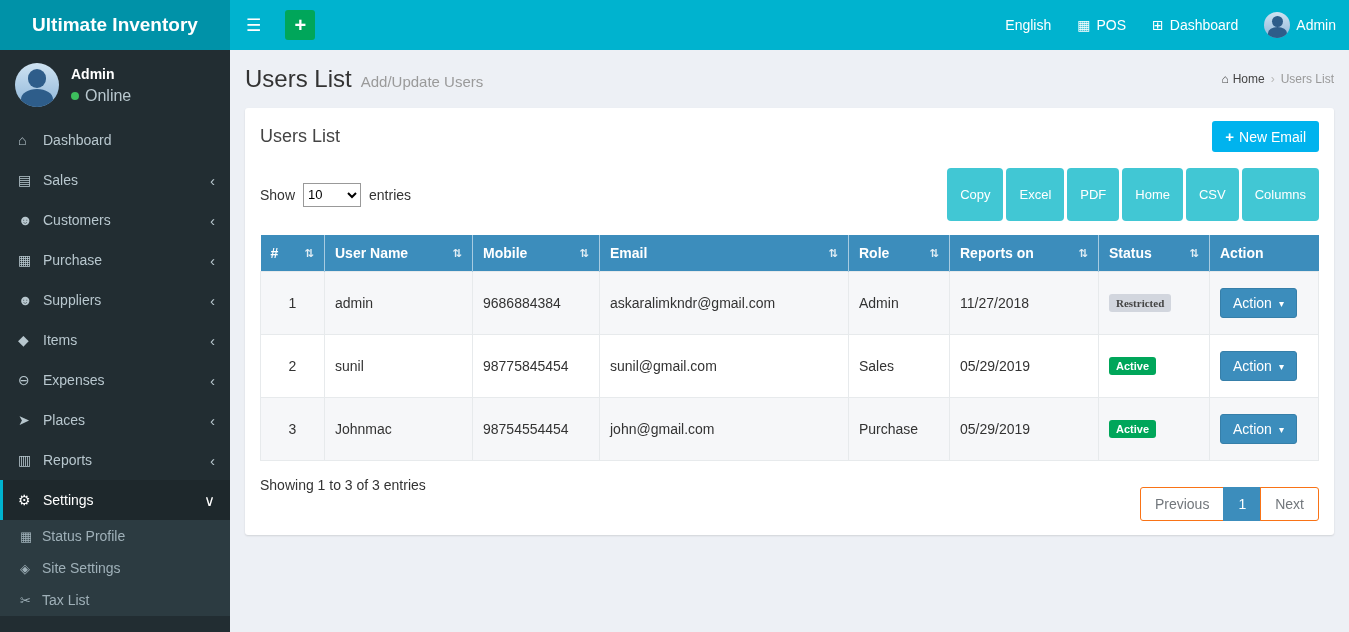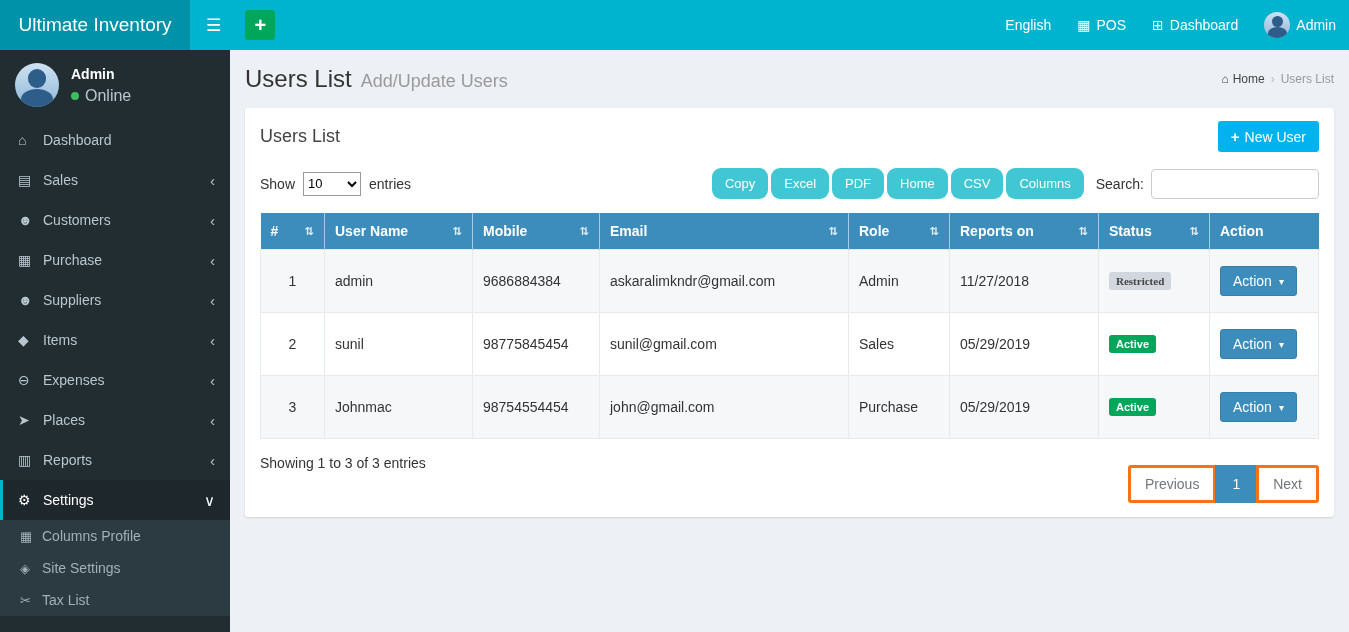--- a/index.html
+++ b/index.html
@@ -5,21 +5,21 @@
   * { box-sizing: border-box; margin: 0; padding: 0; }
   body {
     font-family: "Liberation Sans", "DejaVu Sans", sans-serif;
     font-size: 14px; color: #333; background: #edf0f5;
   }
   .wrapper { width: 1349px; height: 632px; overflow: hidden; position: relative; background: #edf0f5; }
 
   
   .main-header { display: flex; height: 50px; }
   .logo {
-    width: 190px; background: #0092a8; color: #fff; font-size: 19px; font-weight: normal;
+    width: 230px; background: #0092a8; color: #fff; font-size: 19px; font-weight: bold;
     display: flex; align-items: center; justify-content: center; cursor: pointer;
   }
   .navbar { flex: 1; background: #00b3cf; display: flex; align-items: center; color: #fff; }
   .sidebar-toggle { padding: 0 16px; height: 50px; display: flex; align-items: center; font-size: 17px; cursor: pointer; }
   .quick-add-btn {
     width: 30px; height: 30px; background: #00a65a; border-radius: 3px; color: #fff;
     font-size: 20px; font-weight: bold; display: flex; align-items: center; justify-content: center;
     margin-left: 8px; cursor: pointer; border: none;
   }
   .navbar-right { margin-left: auto; display: flex; align-items: center; height: 50px; }
@@ -49,39 +49,39 @@
   .menu-item .mi-arrow { font-size: 15px; line-height: 1; }
   .menu-item.active { background: #1e282c; color: #fff; border-left-color: #00b3cf; }
   .submenu { list-style: none; background: #2c3b41; }
   .submenu .menu-item { padding: 8px 15px 8px 20px; color: #9fb0b8; border-left: none; }
   .submenu .mi-icon { width: 22px; font-size: 13px; }
 
   
   .content-wrapper { margin-left: 230px; }
   .content-header { display: flex; justify-content: space-between; align-items: center; padding: 15px; }
   .content-header h1 { font-size: 24px; font-weight: 400; color: #333; display: flex; align-items: baseline; gap: 9px; }
-  .content-header h1 small { font-size: 18px; color: #9a9a9a; font-weight: 400; }
+  .content-header h1 small { font-size: 15px; color: #9a9a9a; font-weight: 400; }
   .breadcrumb { font-size: 12px; color: #999; display: flex; align-items: center; gap: 6px; }
   .breadcrumb .home-link { color: #444; display: flex; align-items: center; gap: 4px; cursor: pointer; }
   .breadcrumb .sep { color: #bbb; }
 
   .box { background: #fff; margin: 0 15px; border-radius: 3px; box-shadow: 0 1px 2px rgba(0,0,0,.12); padding-bottom: 8px; }
   .box-header { display: flex; justify-content: space-between; align-items: center; padding: 13px 15px 10px; }
   .box-title { font-size: 18px; font-weight: 400; color: #444; }
   .btn-new-user {
     background: #00b3ee; color: #fff; border: none; padding: 7px 13px; border-radius: 3px;
     font-size: 14px; cursor: pointer; display: flex; gap: 5px; align-items: center;
   }
   .btn-new-user .plus { font-weight: bold; font-size: 15px; }
 
   .dt-controls { display: flex; padding: 6px 15px 14px; }
   .dt-length { display: flex; align-items: center; gap: 8px; color: #333; }
   .dt-length select { height: 24px; width: 58px; border: 1px solid #999; background: #fff; font-size: 13px; font-family: inherit; }
   .dt-buttons { display: flex; gap: 3px; margin-left: auto; }
-  .dt-btn { background: #41c7d4; color: #fff; border: none; padding: 8px 13px; font-size: 13px; border-radius: 9px; cursor: pointer; font-family: inherit; }
+  .dt-btn { background: #41c7d4; color: #fff; border: none; padding: 19px 13px; font-size: 13px; border-radius: 4px; cursor: pointer; font-family: inherit; }
   .dt-search { display: flex; align-items: center; gap: 7px; margin-left: 12px; }
   .dt-search input { width: 168px; height: 30px; border: 1px solid #ccc; border-radius: 4px; padding: 4px 8px; font-size: 13px; font-family: inherit; }
 
   .users-table { width: calc(100% - 30px); margin: 0 15px; border-collapse: collapse; }
   .users-table th { background: #3c8dbc; color: #fff; font-weight: bold; font-size: 14px; padding: 0; cursor: pointer; }
   .users-table th:not(:first-child) { border-left: 1px solid rgba(255,255,255,.55); }
   .th-inner { display: flex; justify-content: space-between; align-items: center; gap: 6px; padding: 10px 10px; }
   .sort-icon { opacity: .85; font-size: 11px; }
   .users-table td { padding: 16px 10px; font-size: 14px; color: #333; border: 1px solid #e7eaec; }
   .users-table tbody tr:nth-child(odd) { background: #f6f7f9; }
@@ -95,21 +95,21 @@
   .btn-action {
     background: #3c8dbc; border: 1px solid #367fa9; color: #fff; padding: 6px 12px;
     font-size: 14px; border-radius: 3px; cursor: pointer; display: inline-flex; align-items: center; gap: 7px; font-family: inherit;
   }
   .caret { font-size: 10px; }
 
   .dt-footer { display: flex; justify-content: space-between; padding: 12px 15px 6px; align-items: flex-start; }
   .dt-info { font-size: 14px; color: #333; padding-top: 4px; }
   .pagination { display: flex; margin-top: 14px; }
   .page-btn {
-    border: 3px solid #f97316; background: #fff; color: #72777c; padding: 8px 14px;
+    border: 1px solid #f97316; background: #fff; color: #72777c; padding: 8px 14px;
     font-size: 14px; cursor: pointer; margin-left: -1px; font-family: inherit;
   }
   .page-btn:first-child { border-radius: 3px 0 0 3px; margin-left: 0; }
   .page-btn:last-child { border-radius: 0 3px 3px 0; }
   .page-btn.active { background: #3c8dbc; border-color: #3c8dbc; color: #fff; }
 </style>
 </head>
 <body>
 
 <div class="wrapper">
@@ -199,21 +199,21 @@
       </li>
       <li class="menu-item active">
         <span class="mi-icon">⚙</span>
         <span class="mi-label">Settings</span>
         <span class="mi-arrow">∨</span>
       </li>
       <li>
         <ul class="submenu">
           <li class="menu-item">
             <span class="mi-icon">▦</span>
-            <span class="mi-label">Columns Profile</span>
+            <span class="mi-label">Status Profile</span>
           </li>
           <li class="menu-item">
             <span class="mi-icon">◈</span>
             <span class="mi-label">Site Settings</span>
           </li>
           <li class="menu-item">
             <span class="mi-icon">✂</span>
             <span class="mi-label">Tax List</span>
           </li>
         </ul>
@@ -238,44 +238,40 @@
       </div>
     </section>
 
     <section class="content">
       <div class="box">
 
         <div class="box-header">
           <span class="box-title">Users List</span>
           <button class="btn-new-user">
             <span class="plus">+</span>
-            <span>New User</span>
+            <span>New Email</span>
           </button>
         </div>
 
         <div class="dt-controls">
           <div class="dt-length">
             <span>Show</span>
             <select>
               <option>10</option>
             </select>
             <span>entries</span>
           </div>
           <div class="dt-buttons">
             <button class="dt-btn">Copy</button>
             <button class="dt-btn">Excel</button>
             <button class="dt-btn">PDF</button>
             <button class="dt-btn">Home</button>
             <button class="dt-btn">CSV</button>
             <button class="dt-btn">Columns</button>
           </div>
-          <div class="dt-search">
-            <span>Search:</span>
-            <input type="text" value="" style="">
-          </div>
         </div>
 
         <table class="users-table">
           <colgroup>
             <col style="width:64px">
               <col style="width:148px">
               <col style="width:127px">
               <col style="width:249px">
             <col style="width:101px">
               <col style="width:149px">

